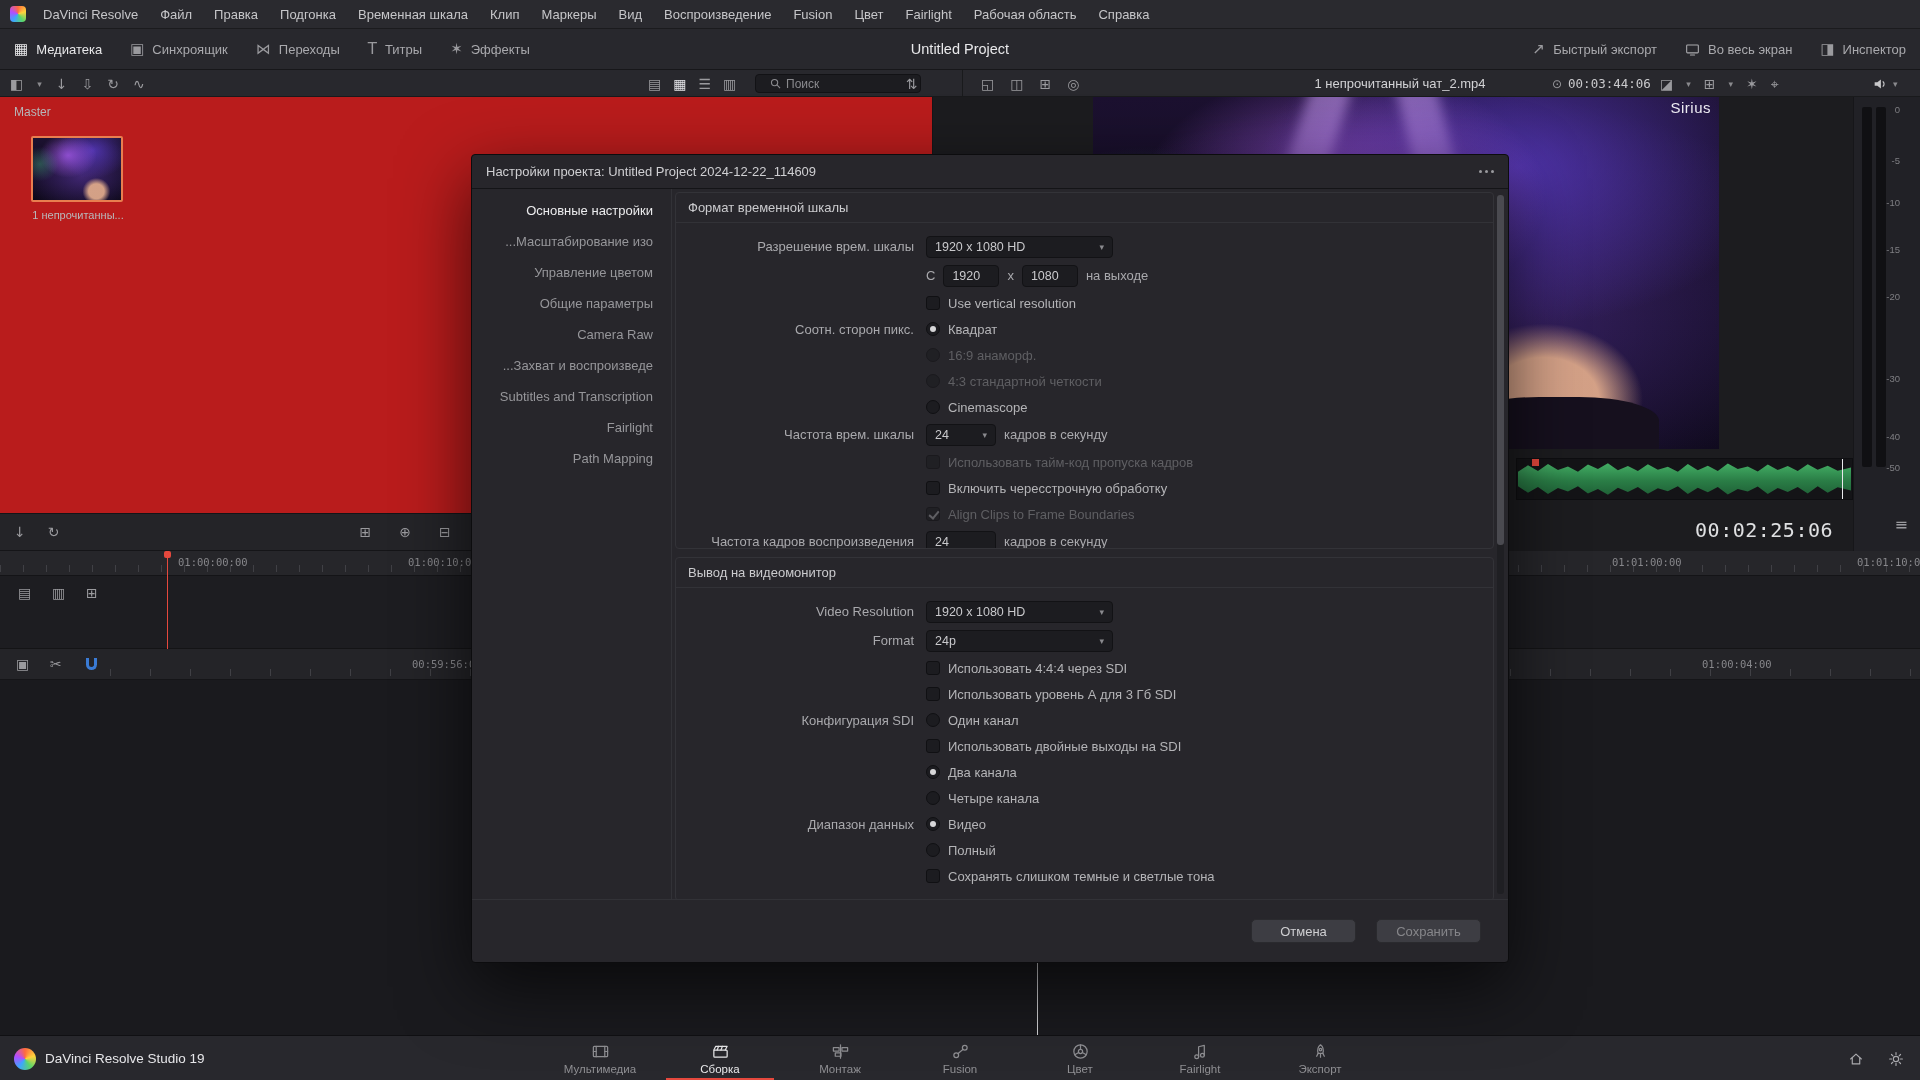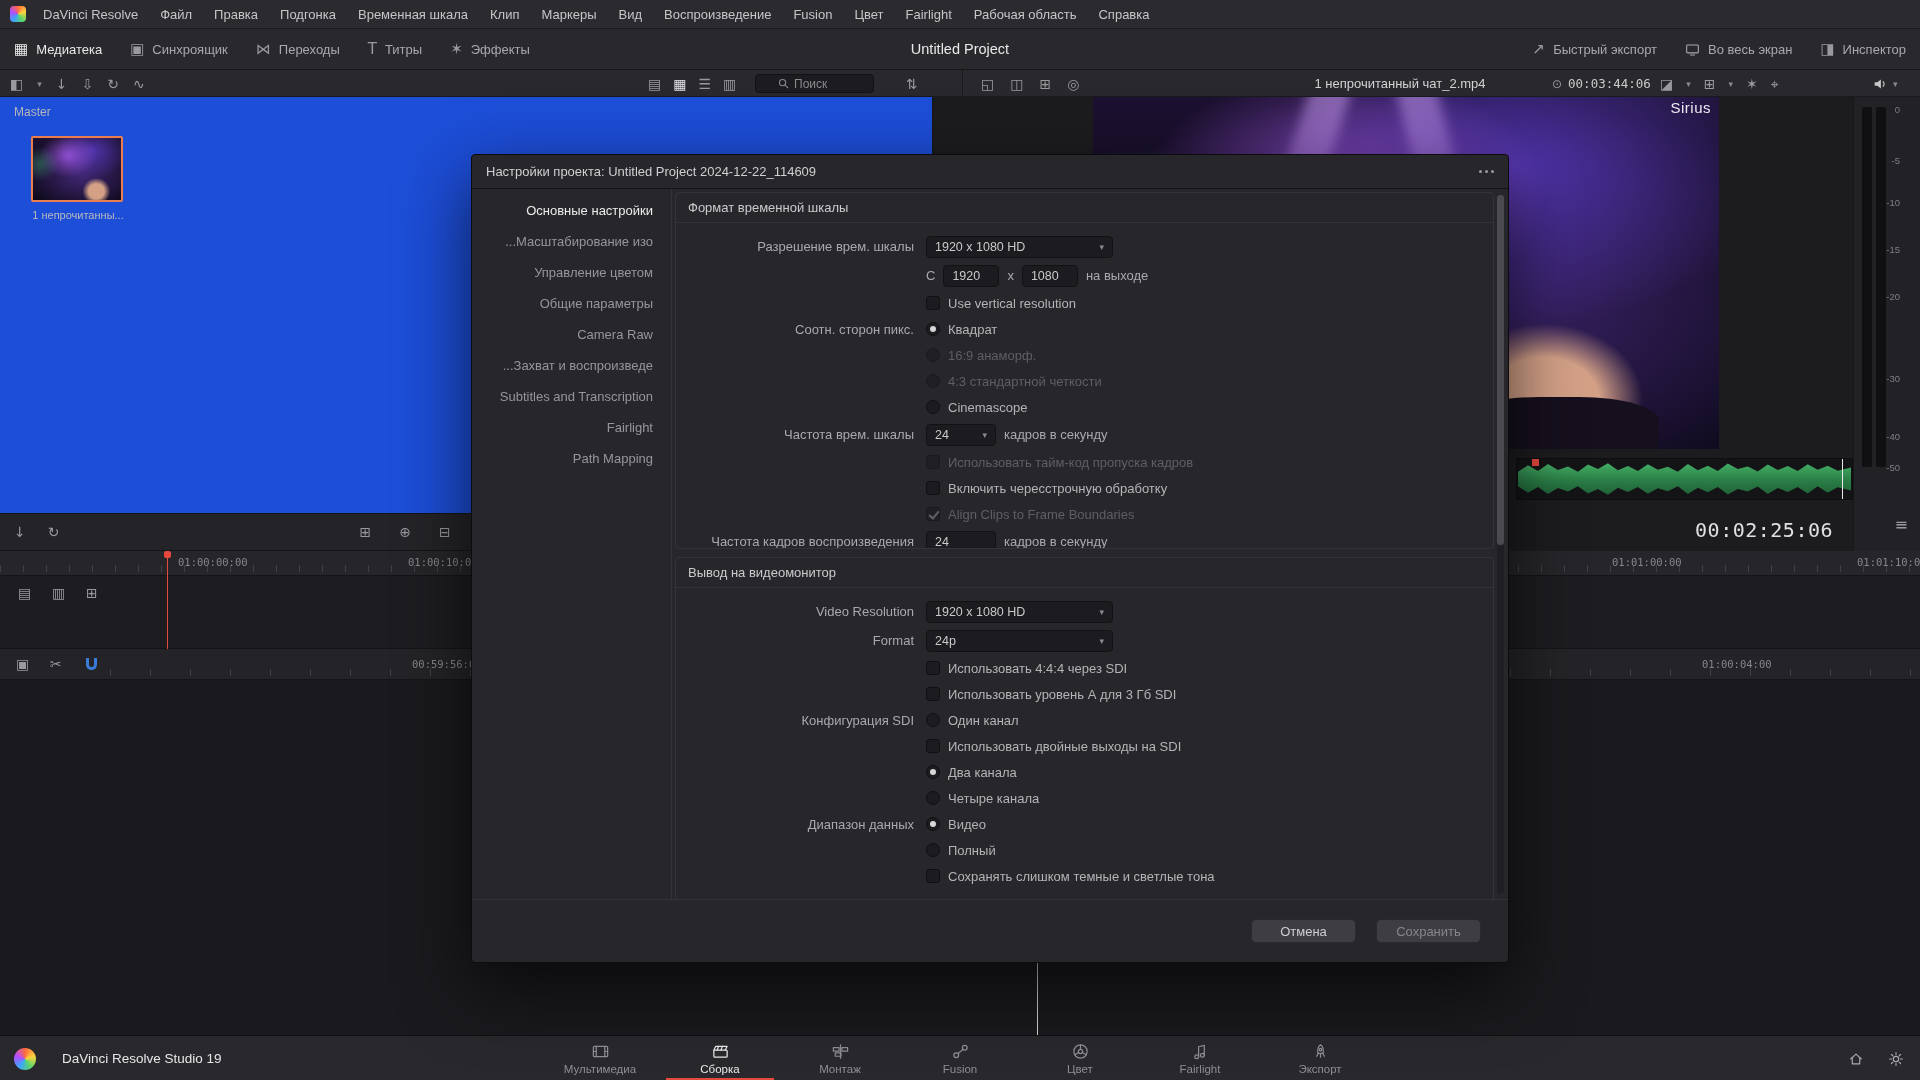--- a/index.html
+++ b/index.html
@@ -22,29 +22,29 @@
   .tbtn.active{color:#e8e8ea}
   .tbtn.active .g{color:#e8e8ea}
   .project-title{position:absolute;left:660px;width:600px;text-align:center;color:#e9e9eb;font-size:14.5px;font-weight:normal}
   .toolbar-right{margin-left:auto;display:flex;height:100%}
   .ticon{width:15px;height:15px;fill:none;stroke:currentColor;stroke-width:1.3;stroke-linecap:round;stroke-linejoin:round}
 
   
   .row3{position:absolute;top:70px;left:0;right:0;height:27px;background:#28282d;border-bottom:1px solid #191a1c}
   .r3group{position:absolute;top:0;height:27px;display:flex;align-items:center;gap:14px}
   .chev{font-size:9px;color:#8a8a8e;font-family:"DejaVu Sans",sans-serif}
-  .search-box{position:absolute;left:755px;top:4px;width:119px;height:19px;background:#1c1c20;border:1px solid #121215;border-radius:4px;display:flex;align-items:center;gap:5px;padding:0 22px}
+  .search-box{position:absolute;left:755px;top:4px;width:166px;height:19px;background:#1c1c20;border:1px solid #121215;border-radius:4px;display:flex;align-items:center;gap:5px;padding:0 14px}
   .search-box svg{flex:none;stroke:#8a8a8e;fill:none;stroke-width:1.2}
   .search-box input{flex:1;background:transparent;border:none;outline:none;color:#c9c9cc;font-size:12px;font-family:"Liberation Sans",sans-serif;min-width:0}
   .search-box input::placeholder{color:#8a8a8e}
   .clip-name{position:absolute;left:1150px;top:0;width:500px;height:27px;display:flex;align-items:center;justify-content:center;color:#d2d2d5;font-size:13px}
   .tc-small{display:flex;align-items:center;gap:6px;color:#c9c9cc;font-size:12.5px}
 
   
-  .media-pool{position:absolute;left:0;top:97px;width:933px;height:417px;background:#1d4ed8;border-right:1px solid #161619;border-bottom:1px solid #141417}
+  .media-pool{position:absolute;left:0;top:97px;width:933px;height:417px;background:#b91c1c;border-right:1px solid #161619;border-bottom:1px solid #141417}
   .bin-label{position:absolute;left:14px;top:8px;font-size:12px;color:#b6b6b9}
   .thumb{position:absolute;left:31px;top:39px;width:92px;height:66px;border:2px solid #e87e4f;border-radius:2px}
   .thumb-caption{position:absolute;left:0;top:112px;width:156px;text-align:center;font-size:11px;color:#b9b9bc}
 
   .viewer{position:absolute;left:933px;top:97px;width:920px;height:454px;background:#1c1c1f}
   .video-frame{position:absolute;left:160px;top:0;width:626px;height:352px;overflow:hidden}
   .concert-bg{background:
     radial-gradient(22% 30% at 72% 86%, rgba(221,168,138,.95) 0 40%, rgba(120,70,60,0) 72%),
     radial-gradient(30% 40% at 8% 42%, rgba(70,200,130,.35), transparent 70%),
     radial-gradient(45% 50% at 40% 28%, rgba(170,92,240,.75), transparent 72%),
@@ -77,21 +77,21 @@
   .midrow .ticks{left:110px;background:repeating-linear-gradient(90deg,#404045 0 1px,transparent 1px 40px)}
   .mlabel{position:absolute;top:9px;font-size:10.5px;color:#87878b}
   .lower{position:absolute;left:0;top:129px;right:0;bottom:0;background:#1a1a1e}
   .center-line{position:absolute;left:1037px;top:0;bottom:0;width:1px;background:#cfcfd2}
   .playhead{position:absolute;left:167px;top:0;width:1px;height:98px;background:#e5483d}
   .playhead::before{content:"";position:absolute;left:-3px;top:0;width:7px;height:7px;border-radius:2px;background:#e5483d}
   .magnet-icon{width:11px;height:12px;border:3px solid #3a7bd5;border-top:none;border-radius:0 0 6px 6px;display:inline-block}
 
   
   .bottom-nav{position:absolute;left:0;top:1035px;right:0;height:45px;background:#28282d;border-top:1px solid #101013}
-  .brand{position:absolute;left:14px;top:0;height:45px;display:flex;align-items:center;gap:26px;color:#e6e6e9;font-size:13.5px}
+  .brand{position:absolute;left:14px;top:0;height:45px;display:flex;align-items:center;gap:9px;color:#e6e6e9;font-size:13.5px}
   .dv-logo{width:22px;height:22px;border-radius:50%;background:conic-gradient(#ff6a3d,#ffd23c,#5ad66a,#3ca6ff,#b44cff,#ff6a3d)}
   .nav-center{position:absolute;left:50%;transform:translateX(-50%);top:0;height:45px;display:flex}
   .nav-item{position:relative;width:120px;height:45px;display:flex;flex-direction:column;align-items:center;justify-content:center;gap:2px;color:#8f8f93;font-size:11.5px}
   .nav-item.active{color:#e9e9eb}
   .nav-item.active::after{content:"";position:absolute;left:6px;right:6px;bottom:0;height:3px;background:#e5483d}
   .nicon{width:19px;height:19px;fill:none;stroke:currentColor;stroke-width:1.3;stroke-linecap:round;stroke-linejoin:round}
   .nav-right{position:absolute;right:16px;top:0;height:45px;display:flex;align-items:center;gap:24px;color:#a9a9ad}
   .hicon{width:16px;height:16px;fill:none;stroke:currentColor;stroke-width:1.3;stroke-linecap:round;stroke-linejoin:round}
 
   

